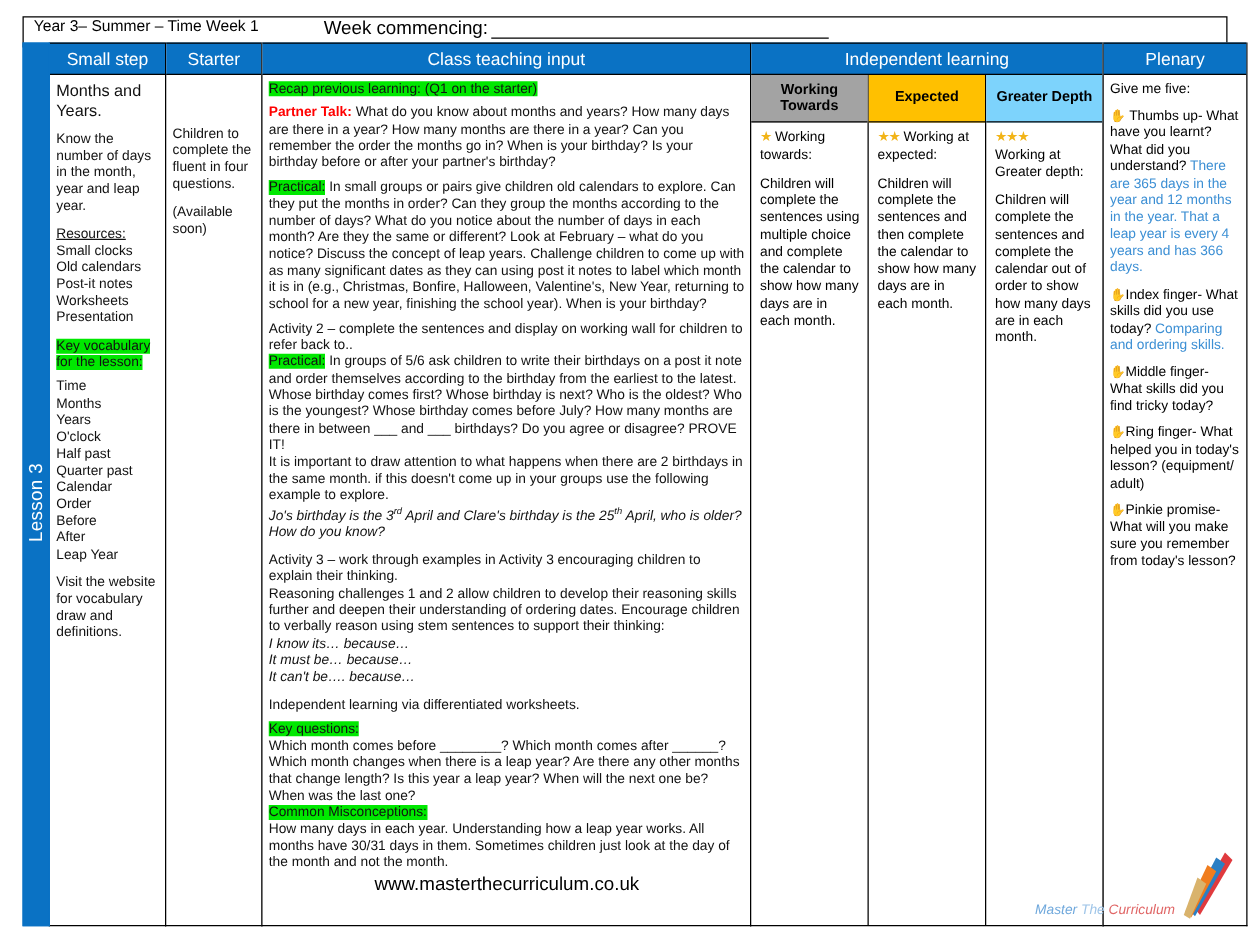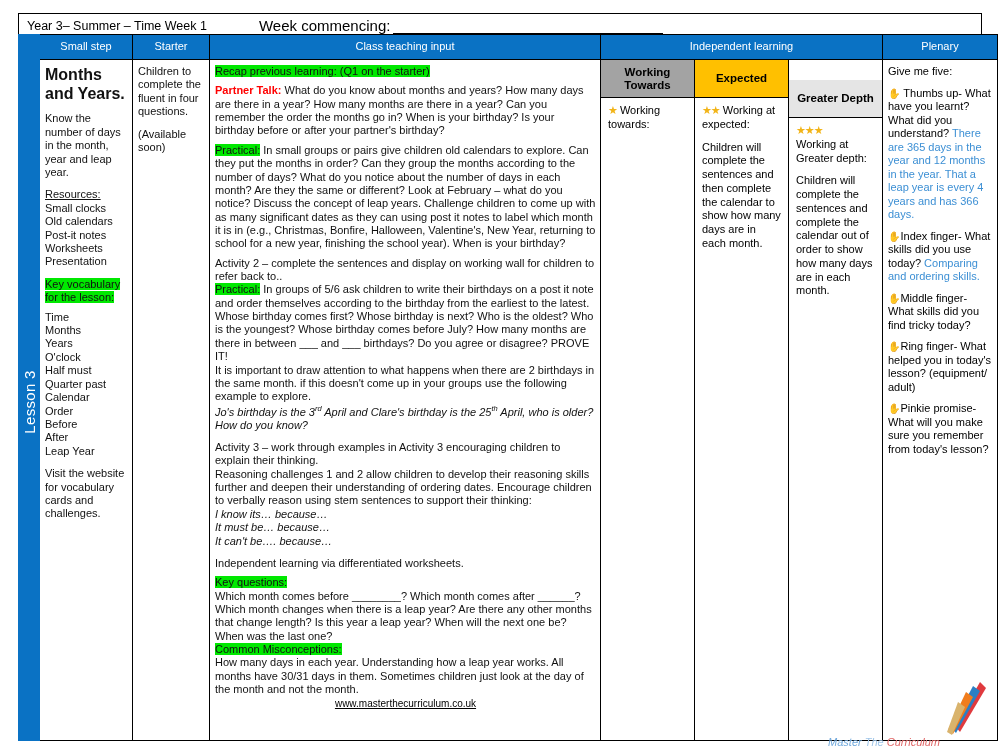--- a/index.html
+++ b/index.html
@@ -17,21 +17,21 @@
   }
 
   
   .topbar {
     position: absolute;
     left: 18px; top: 13px;
     width: 964px; height: 25px;
     border: 1px solid #000;
     background: #fff;
     display: flex;
-    align-items: center;
+    align-items: flex-start;
   }
   .topbar .t-left {
     padding-left: 8px;
     font-size: 12.5px;
     color: #000;
     white-space: nowrap;
   }
   .topbar .t-right {
     margin-left: 52px;
     font-size: 15px;
@@ -77,29 +77,29 @@
     border-left: 1px solid #000;
     border-right: 1px solid #000;
     border-bottom: 1px solid #000;
     display: flex;
     flex-direction: column;
     flex: none;
     background: #fff;
     margin-left: -1px;
   }
   .col-smallstep { width: 94px; }
-  .col-starter   { width: 78px; }
+  .col-starter   { width: 78px; gap: 36px; }
   .col-class     { width: 392px; }
   .col-indep     { width: 283px; border-left: 1px solid #000; }
   .col-plenary   { width: 116px; }
 
   .chead {
     background: #0A72C4;
     color: #fff;
-    font-size: 11px;
+    font-size: 14px;
     height: 26px;
     display: flex;
     align-items: center;
     justify-content: center;
     border-bottom: 1px solid #000;
     border-top: 1px solid #000;
     flex: none;
     text-align: center;
     line-height: 1.05;
   }
@@ -107,38 +107,37 @@
   .cbody {
     padding: 5px 4px 4px 5px;
     font-size: 11px;
     line-height: 1.22;
     color: #111;
     overflow: hidden;
     flex: 1;
   }
 
   
-  .ss-title { font-weight: bold; font-size: 16px; line-height: 1.2; }
+  .ss-title { font-weight: normal; font-size: 13px; line-height: 1.2; }
   .gap { height: 9px; }
   .gap-sm { height: 6px; }
   .underline { text-decoration: underline; }
   .hl { background: #00E800; display: inline; }
 
   
   .ct { font-size: 11px; line-height: 1.215; }
   .ct p { margin: 0 0 6px 0; }
   .ct p.tight { margin: 0; }
   .red { color: #FF0000; font-weight: bold; }
   .ital { font-style: italic; }
   sup { font-size: 7.5px; vertical-align: super; }
 
   .url {
     text-align: center;
-    font-size: 10px;
-    text-decoration: underline;
+    font-size: 15px;
     color: #000;
     margin-top: 2px;
     padding-bottom: 2px;
   }
 
   
   .indep-wrap { display: flex; flex: 1; min-height: 0; }
   .subcol {
     flex: 1 1 0;
     display: flex;
@@ -156,21 +155,21 @@
     font-size: 11.5px;
     font-weight: bold;
     color: #000;
     border-bottom: 1px solid #000;
     line-height: 1.08;
     flex: none;
     padding: 0 2px;
   }
   .h-wt { background: #a3a3a3; }
   .h-ex { background: #FFC000; }
-  .h-gd { background: #e5e5e5; margin-top: 20px; }
+  .h-gd { background: #7dd3fc; }
   .sub-body {
     padding: 6px 6px 4px 7px;
     font-size: 11px;
     line-height: 1.25;
     flex: 1;
   }
   .stars { letter-spacing: -1px; }
   .star { color: #F2B418; font-size: 11px; }
 
   
@@ -181,21 +180,21 @@
 
   
   .logo {
     position: absolute;
     right: 8px; bottom: 12px;
     width: 52px; height: 58px;
     pointer-events: none;
   }
   .footer-brand {
     position: absolute;
-    right: 60px; bottom: 2px;
+    right: 60px; bottom: 16px;
     font-size: 11px;
     font-style: italic;
     white-space: nowrap;
   }
   .fb1 { color: #6FA8DC; }
   .fb2 { color: #9FC5E8; }
   .fb3 { color: #E06666; }
 </style>
 </head>
 <body>
@@ -228,29 +227,29 @@
         <div>Post-it notes</div>
         <div>Worksheets</div>
         <div>Presentation</div>
         <div class="gap"></div>
         <div><span class="hl">Key vocabulary for the lesson:</span></div>
         <div class="gap-sm"></div>
         <div>Time</div>
         <div>Months</div>
         <div>Years</div>
         <div>O'clock</div>
-        <div>Half must</div>
+        <div>Half past</div>
         <div>Quarter past</div>
         <div>Calendar</div>
         <div>Order</div>
         <div>Before</div>
         <div>After</div>
         <div>Leap Year</div>
         <div class="gap"></div>
-        <div>Visit the website for vocabulary cards and challenges.</div>
+        <div>Visit the website for vocabulary draw and definitions.</div>
       </div>
     </div>
 
     <div class="col col-starter">
       <div class="chead">Starter</div>
       <div class="cbody">
         <div>Children to complete the fluent in four questions.</div>
         <div class="gap"></div>
         <div>(Available soon)</div>
       </div>
@@ -304,20 +303,21 @@
     <div class="col col-indep">
       <div class="chead">Independent learning</div>
       <div class="indep-wrap">
 
         <div class="subcol">
           <div class="sub-head h-wt">Working Towards</div>
           <div class="sub-body">
             <div><span class="star stars">★</span>
               <span>Working towards:</span></div>
             <div class="gap"></div>
+            <div>Children will complete the sentences using multiple choice and complete the calendar to show how many days are in each month.</div>
           </div>
         </div>
 
         <div class="subcol">
           <div class="sub-head h-ex">Expected</div>
           <div class="sub-body">
             <div><span class="star stars">★★</span>
               <span>Working at expected:</span></div>
             <div class="gap"></div>
             <div>Children will complete the sentences and then complete the calendar to show how many days are in each month.</div>

